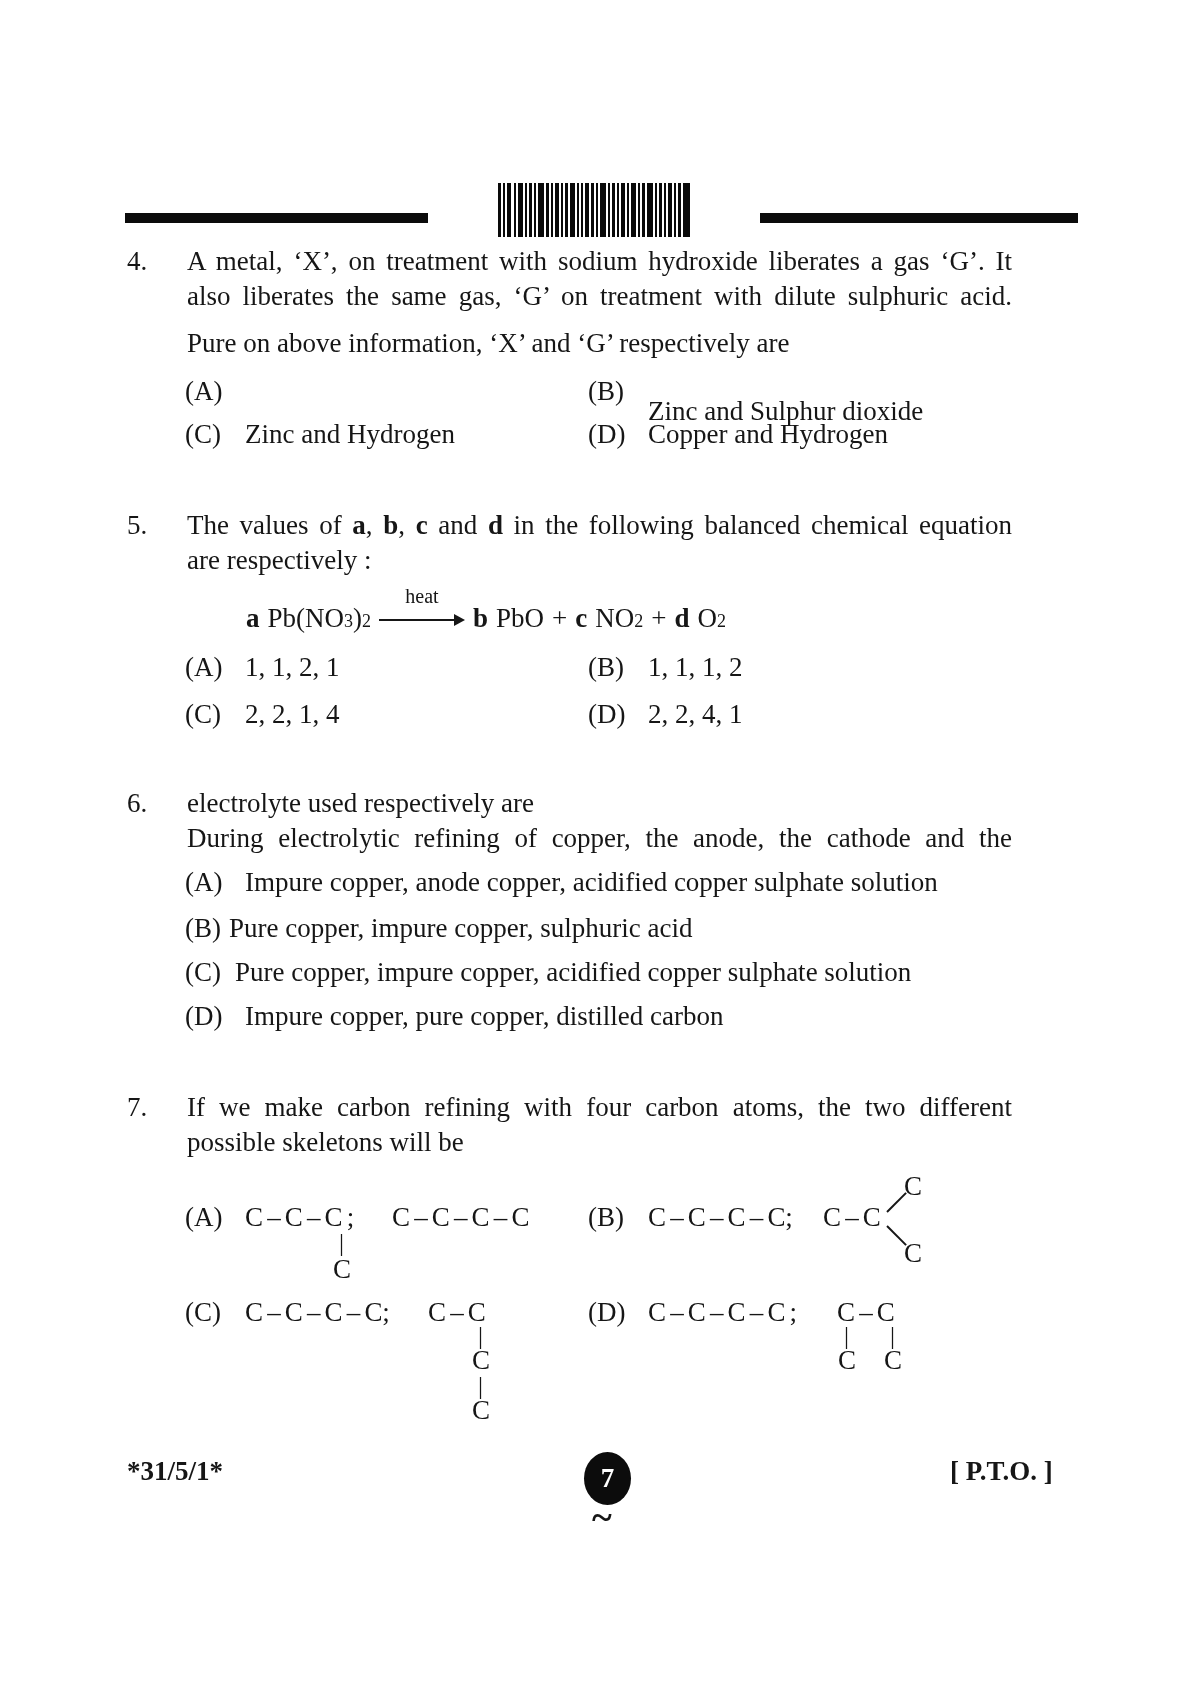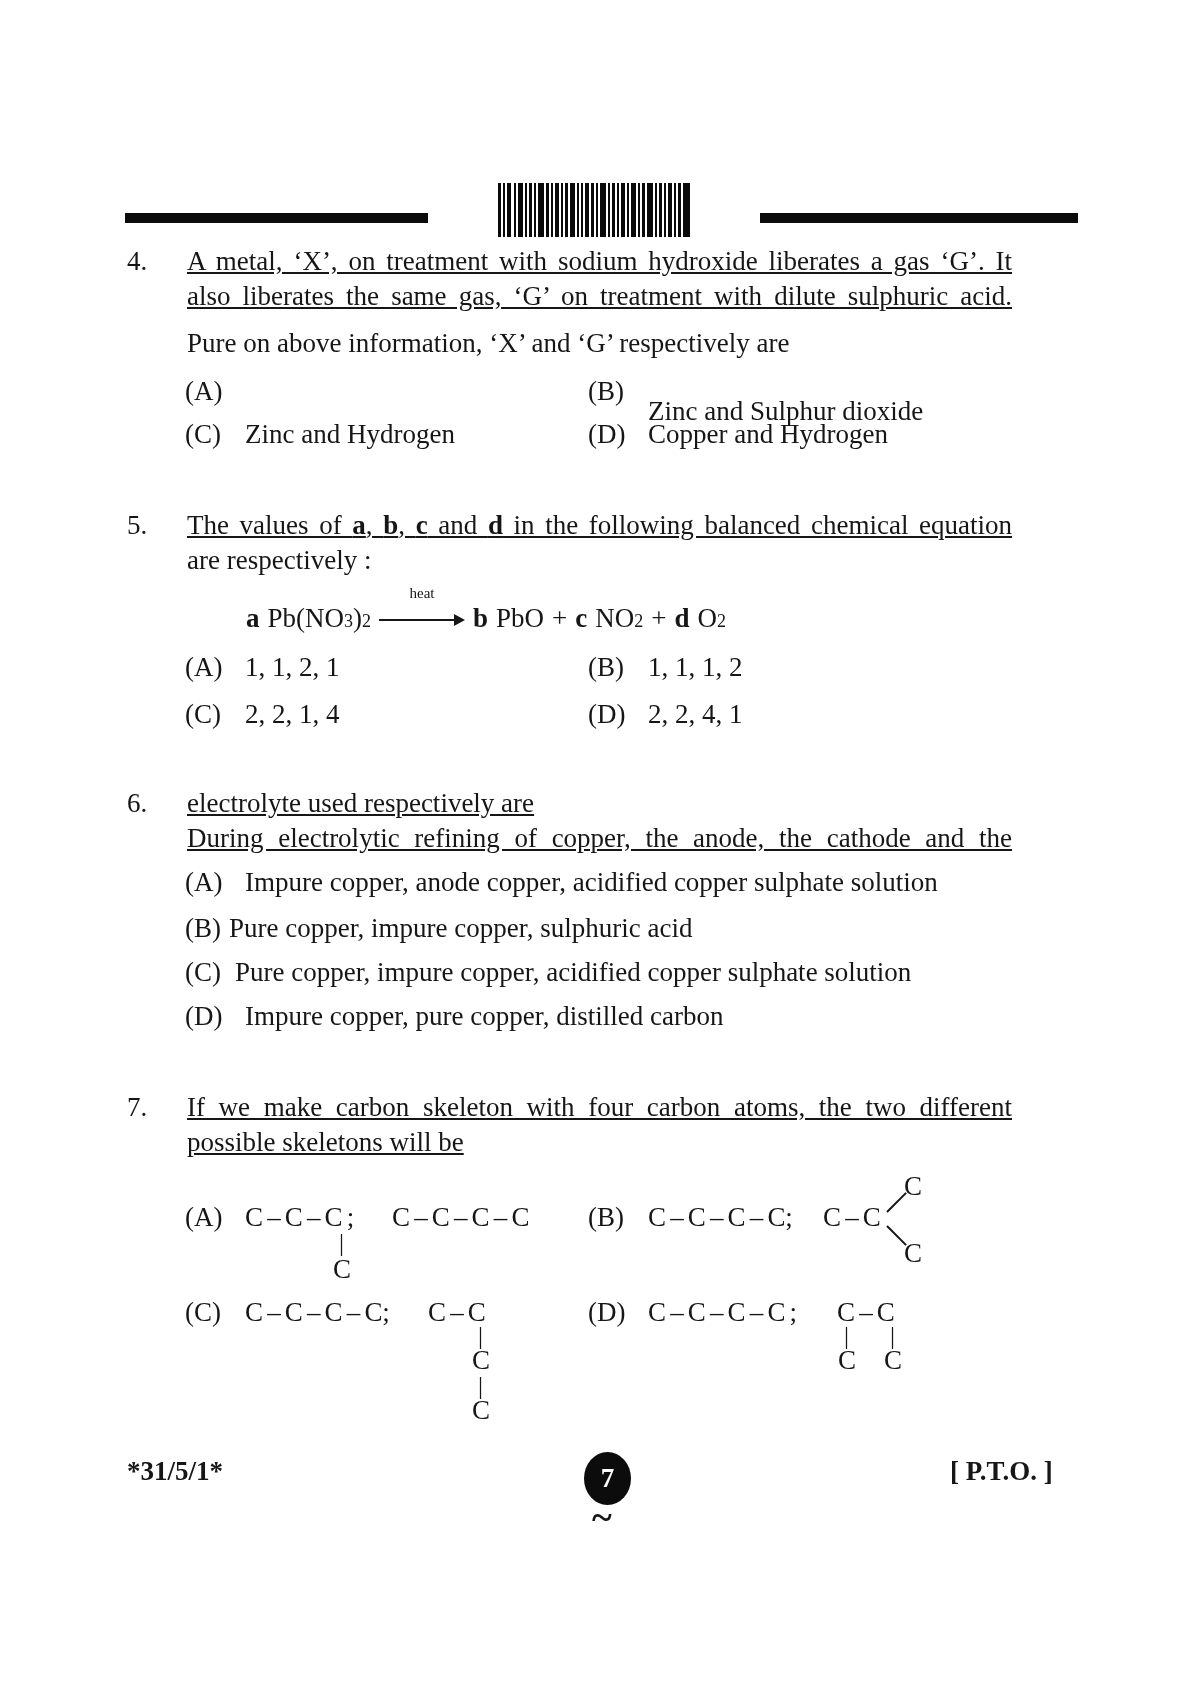--- a/index.html
+++ b/index.html
@@ -6,35 +6,35 @@
   .page{
     position:relative; width:1190px; height:1683px; margin:0 auto;
     background:#ffffff; color:#161616;
     font-family:"Liberation Serif","DejaVu Serif",serif;
     overflow:hidden;
   }
   .abs{position:absolute;}
   .rule{height:10px;background:#0b0b0b;}
   .qnum{font-size:27px;line-height:35px;}
   .para{font-size:27px;line-height:35px;}
-  .jline{text-align:justify;text-align-last:justify;text-decoration:underline;}
+  .jline{text-align:justify;text-align-last:justify;}
   .jline.lastline{text-align-last:left;}
   .optlabel{font-size:27px;line-height:35px;}
   .opttext{font-size:27px;line-height:35px;white-space:nowrap;}
   
   .equation{display:flex;align-items:baseline;font-size:27px;line-height:34px;white-space:pre;}
   .coef{font-weight:700;}
   .coef.sp{margin-right:8px;}
   .plus{margin:0 8px;}
   sub.s{font-size:18px;line-height:0;vertical-align:-7px;}
   .eq-arrow{display:inline-block;position:relative;width:86px;height:24px;margin:0 8px;}
   .eq-arrow .shaft{position:absolute;left:0;right:9px;bottom:6px;border-top:2px solid #161616;}
   .eq-arrow .head{position:absolute;right:0;bottom:1px;width:0;height:0;
     border-left:11px solid #161616;border-top:6px solid transparent;border-bottom:6px solid transparent;}
-  .eq-arrow .heat{position:absolute;top:-17px;left:50%;transform:translateX(-50%);font-size:15px;line-height:1;}
+  .eq-arrow .heat{position:absolute;top:-17px;left:50%;transform:translateX(-50%);font-size:20px;line-height:1;}
   
   .struct{position:absolute;font-size:27px;line-height:34px;letter-spacing:-0.3px;word-spacing:-2px;height:1px;}
   .sfrag{position:absolute;top:0;white-space:pre;}
   .vbond{position:absolute;font-size:25px;line-height:34px;}
   .satom{position:absolute;font-size:27px;line-height:34px;}
   .dbond{position:absolute;width:27px;height:0;border-top:2px solid #161616;transform-origin:left center;}
   .dbond.up{transform:rotate(-45deg);}
   .dbond.down{transform:rotate(45deg);}
   
   .footer-code{font-size:27px;font-weight:700;line-height:35px;}
@@ -136,21 +136,21 @@
   <div class="abs opttext" style="left:245px;top:865px">Impure copper, anode copper, acidified copper sulphate solution</div>
   <div class="abs optlabel" style="left:185px;top:911px">(B)</div>
   <div class="abs opttext" style="left:229px;top:911px">Pure copper, impure copper, sulphuric acid</div>
   <div class="abs optlabel" style="left:185px;top:955px">(C)</div>
   <div class="abs opttext" style="left:235px;top:955px">Pure copper, impure copper, acidified copper sulphate solution</div>
   <div class="abs optlabel" style="left:185px;top:999px">(D)</div>
   <div class="abs opttext" style="left:245px;top:999px">Impure copper, pure copper, distilled carbon</div>
 
   <div class="abs qnum" style="left:127px;top:1090px">7.</div>
   <div class="abs para" style="left:187px;top:1090px;width:825px">
-    <div class="jline">If we make carbon skeleton with four carbon atoms, the two different</div>
+    <div class="jline">If we make carbon refining with four carbon atoms, the two different</div>
     <div class="jline lastline">possible skeletons will be</div>
   </div>
 
   <div class="abs optlabel" style="left:185px;top:1200px">(A)</div>
   <div class="struct" style="left:245px;top:1200px">
     <span class="sfrag" style="left:0">C – C – C ;</span>
     <span class="sfrag" style="left:147px">C – C – C – C</span>
     <span class="vbond" style="left:94px;top:26px">|</span>
     <span class="satom" style="left:88px;top:52px">C</span>
   </div>

